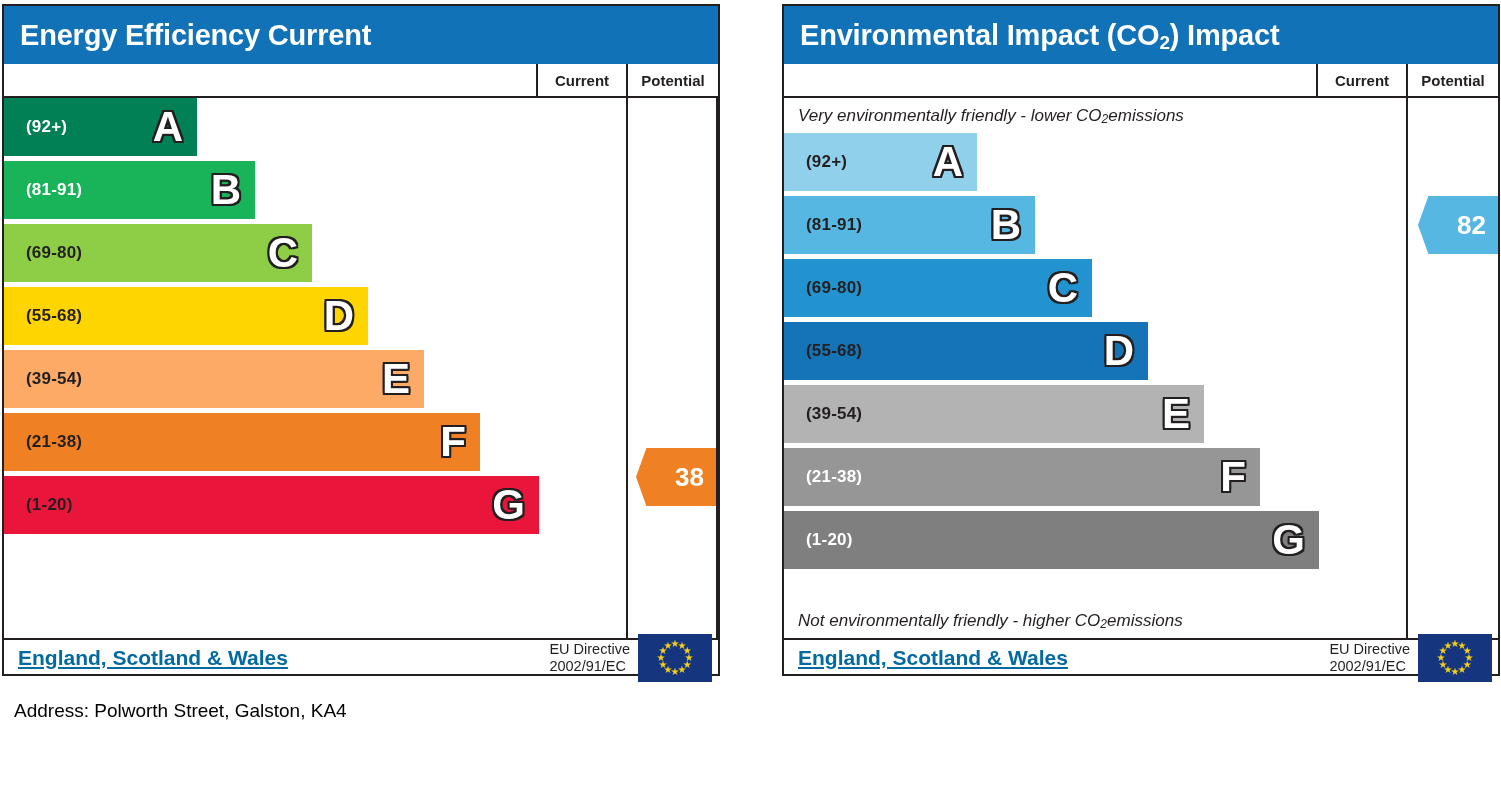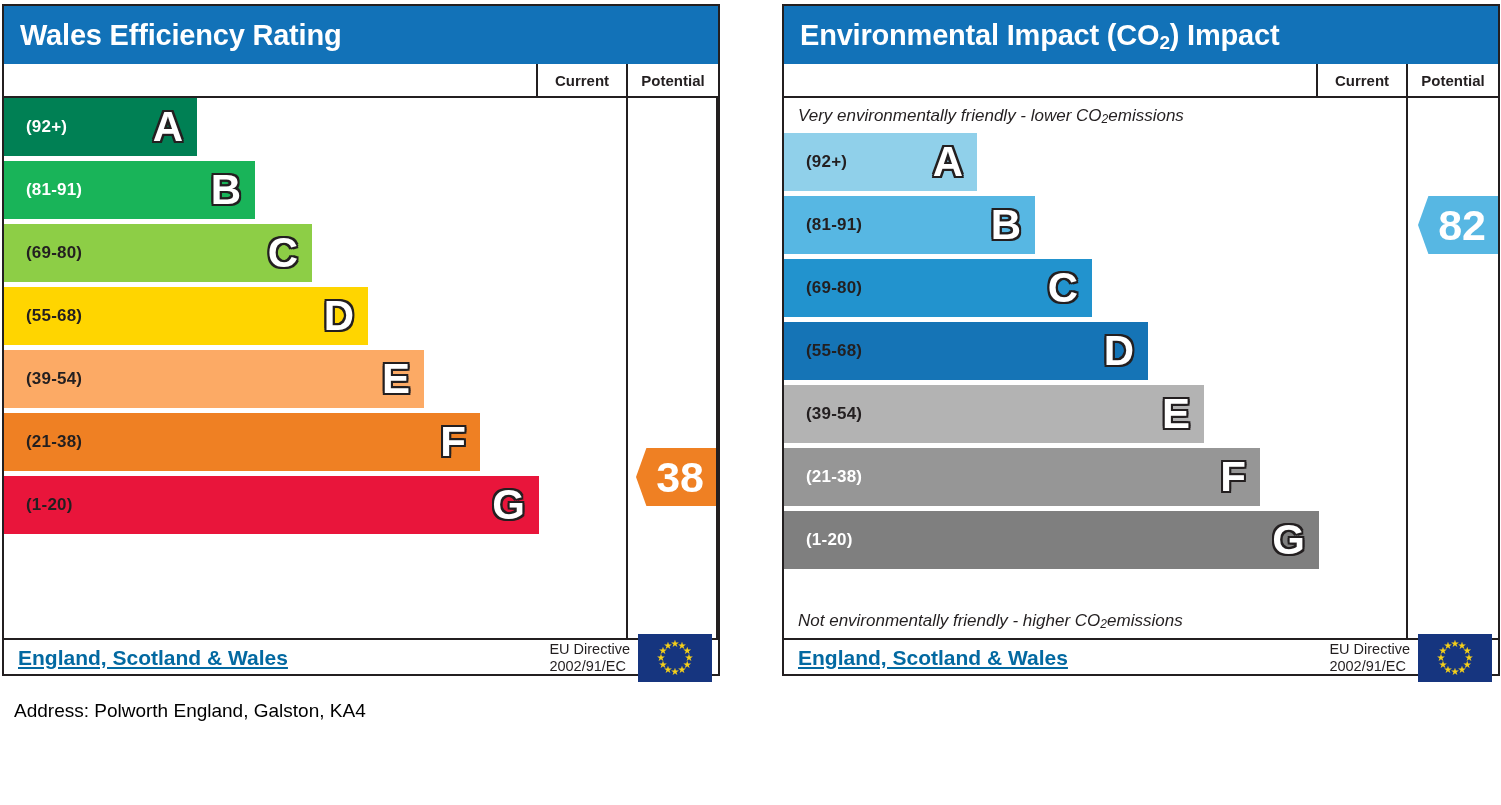--- a/index.html
+++ b/index.html
@@ -158,21 +158,21 @@
     width: 80px;
     right: 0;
     display: flex;
     align-items: center;
     justify-content: flex-end;
     padding-right: 12px;
     box-sizing: border-box;
     clip-path: polygon(0% 50%, 13% 0%, 100% 0%, 100% 100%, 13% 100%);
   }
   .marker-value {
-    font-size: 43px;
+    font-size: 26px;
     font-weight: bold;
     color: #ffffff;
     line-height: 1;
   }
 
   
   .epc-footer {
     height: 38px;
     border-top: 2px solid #231f20;
     display: flex;
@@ -228,21 +228,21 @@
   }
 </style>
 </head>
 <body>
 
 <div class="epc-wrap">
 
   <div class="epc left">
 
     <div class="epc-header">
-      <div class="epc-header-title">Wales Efficiency Rating</div>
+      <div class="epc-header-title">Energy Efficiency Current</div>
     </div>
 
     <div class="col-head">
       <div class="spacer"></div>
       <div class="cell current">Current</div>
       <div class="cell">Potential</div>
     </div>
 
     <div class="epc-body">
       <div class="bands-col">
@@ -385,14 +385,14 @@
           <span class="star" style="left: 37px; top: 38px;"></span>
           <span class="star" style="left: 30px; top: 36.1244px;"></span>
           <span class="star" style="left: 24.8756px; top: 31px;"></span>
           <span class="star" style="left: 23px; top: 24px;"></span>
           <span class="star" style="left: 24.8756px; top: 17px;"></span>
           <span class="star" style="left: 30px; top: 11.8756px;"></span>
         </div>
     </div>
   </div>
 
-  <div class="address">Address: Polworth England, Galston, KA4</div>
+  <div class="address">Address: Polworth Street, Galston, KA4</div>
 </div>
 
 </body></html>

